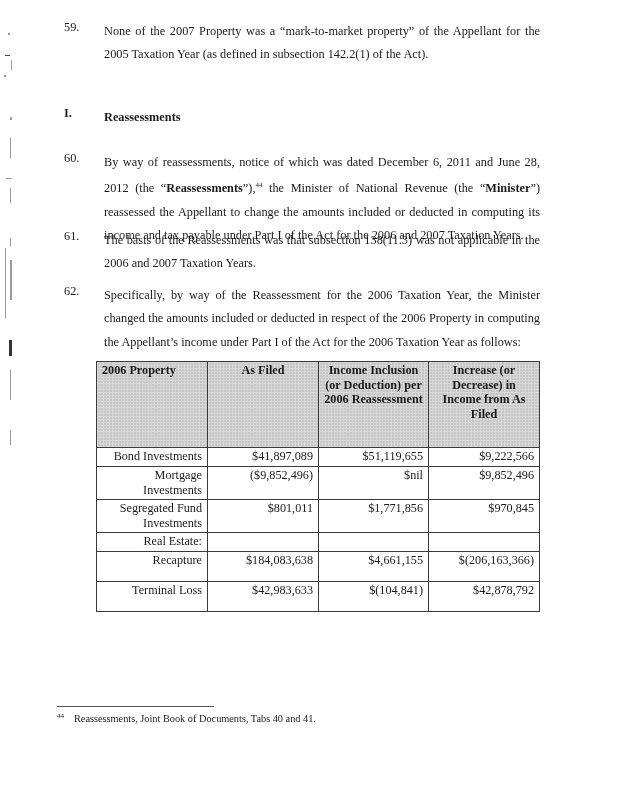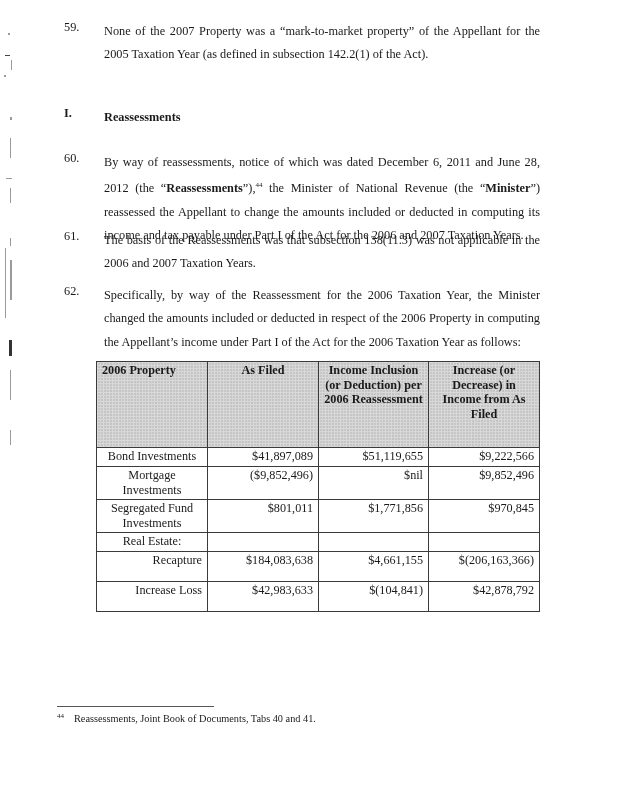--- a/index.html
+++ b/index.html
@@ -21,21 +21,21 @@
   table.tbl { position: absolute; left: 96px; top: 361px; width: 443px; border-collapse: collapse;
               font-size: 12.2px; table-layout: fixed; padding-left: 8px; }
   table.tbl td, table.tbl th { border: 1.2px solid #3a3a3a; padding: 1px 5px 0 5px; vertical-align: top; line-height: 14.5px; }
   table.tbl th { font-weight: bold; height: 84px;
      background-color: #d9d9d9;
      background-image: radial-gradient(#8c8c8c 0.6px, transparent 0.8px), radial-gradient(#b5b5b5 0.5px, transparent 0.7px);
      background-size: 3px 3px, 5px 4px; background-position: 0 0, 1px 2px; }
   table.tbl th.l { text-align: left; }
   table.tbl th.c { text-align: center; }
   table.tbl td.r { text-align: right; }
-  table.tbl td.l { text-align: center; }
+  table.tbl td.l { text-align: right; }
   .h1 { height: 19px; } .h2 { height: 33px; } .hre { height: 19px; } .hs { height: 30px; }
   .hcca { height: 30px; } .hcg { height: 21px; }
   col.c1 { width: 111px; } col.c2 { width: 111px; } col.c3 { width: 110px; } col.c4 { width: 111px; }
 
   .footrule { position: absolute; left: 57px; top: 706px; width: 157px; border-top: 1px solid #555; }
   .footnote { position: absolute; left: 57px; top: 712px; font-size: 10.3px; }
   .footnote .fnum { font-size: 7px; vertical-align: 4px; margin-right: 10px; }
 
   .specks { position: absolute; left: 0; top: 0; width: 30px; height: 806px; }
   .speck { position: absolute; background: #9a9a9a; }
@@ -142,21 +142,21 @@
       <td class="r"></td>
       <td class="r"></td>
     </tr>
     <tr class="hs">
       <td class="r">Recapture</td>
       <td class="r">$184,083,638</td>
       <td class="r">$4,661,155</td>
       <td class="r">$(206,163,366)</td>
     </tr>
     <tr class="hs">
-      <td class="r">Increase Loss</td>
+      <td class="r">Terminal Loss</td>
       <td class="r">$42,983,633</td>
       <td class="r">$(104,841)</td>
       <td class="r">$42,878,792</td>
     </tr>
   </tbody>
 </table>
 
 <div class="footrule"></div>
 <div class="footnote">
   <span class="fnum">44</span><span>Reassessments, Joint Book of Documents, Tabs 40 and 41.</span>

